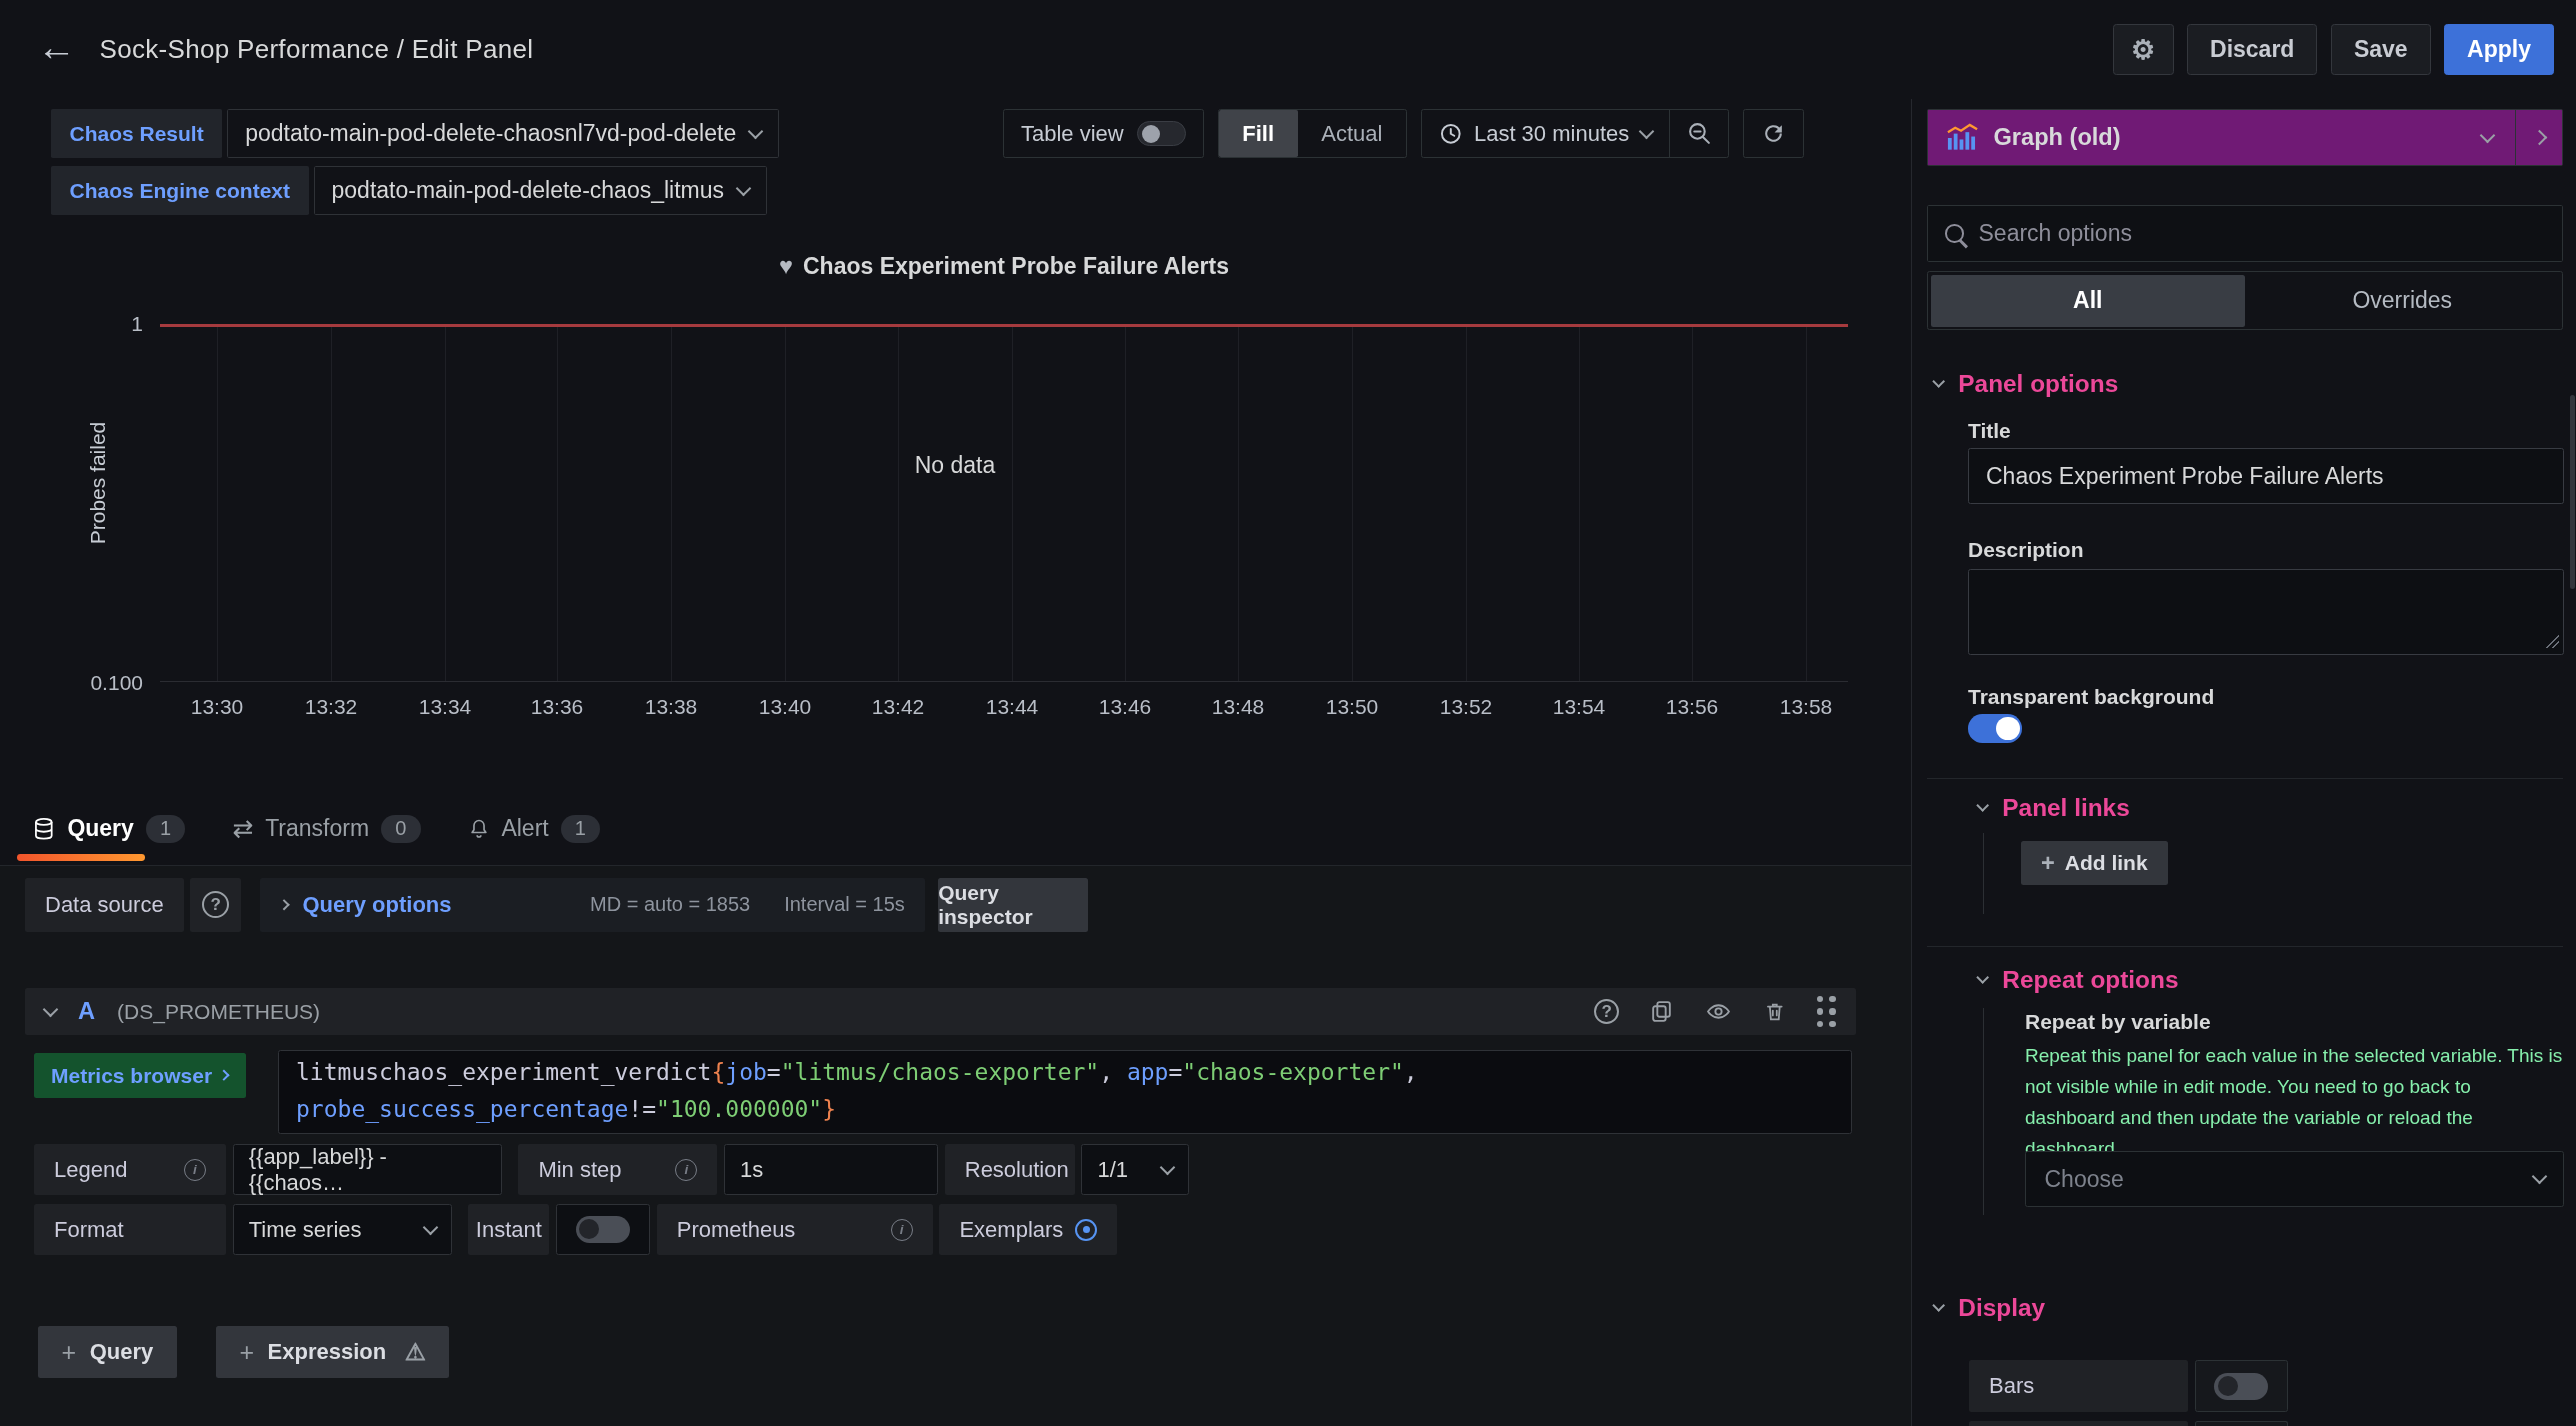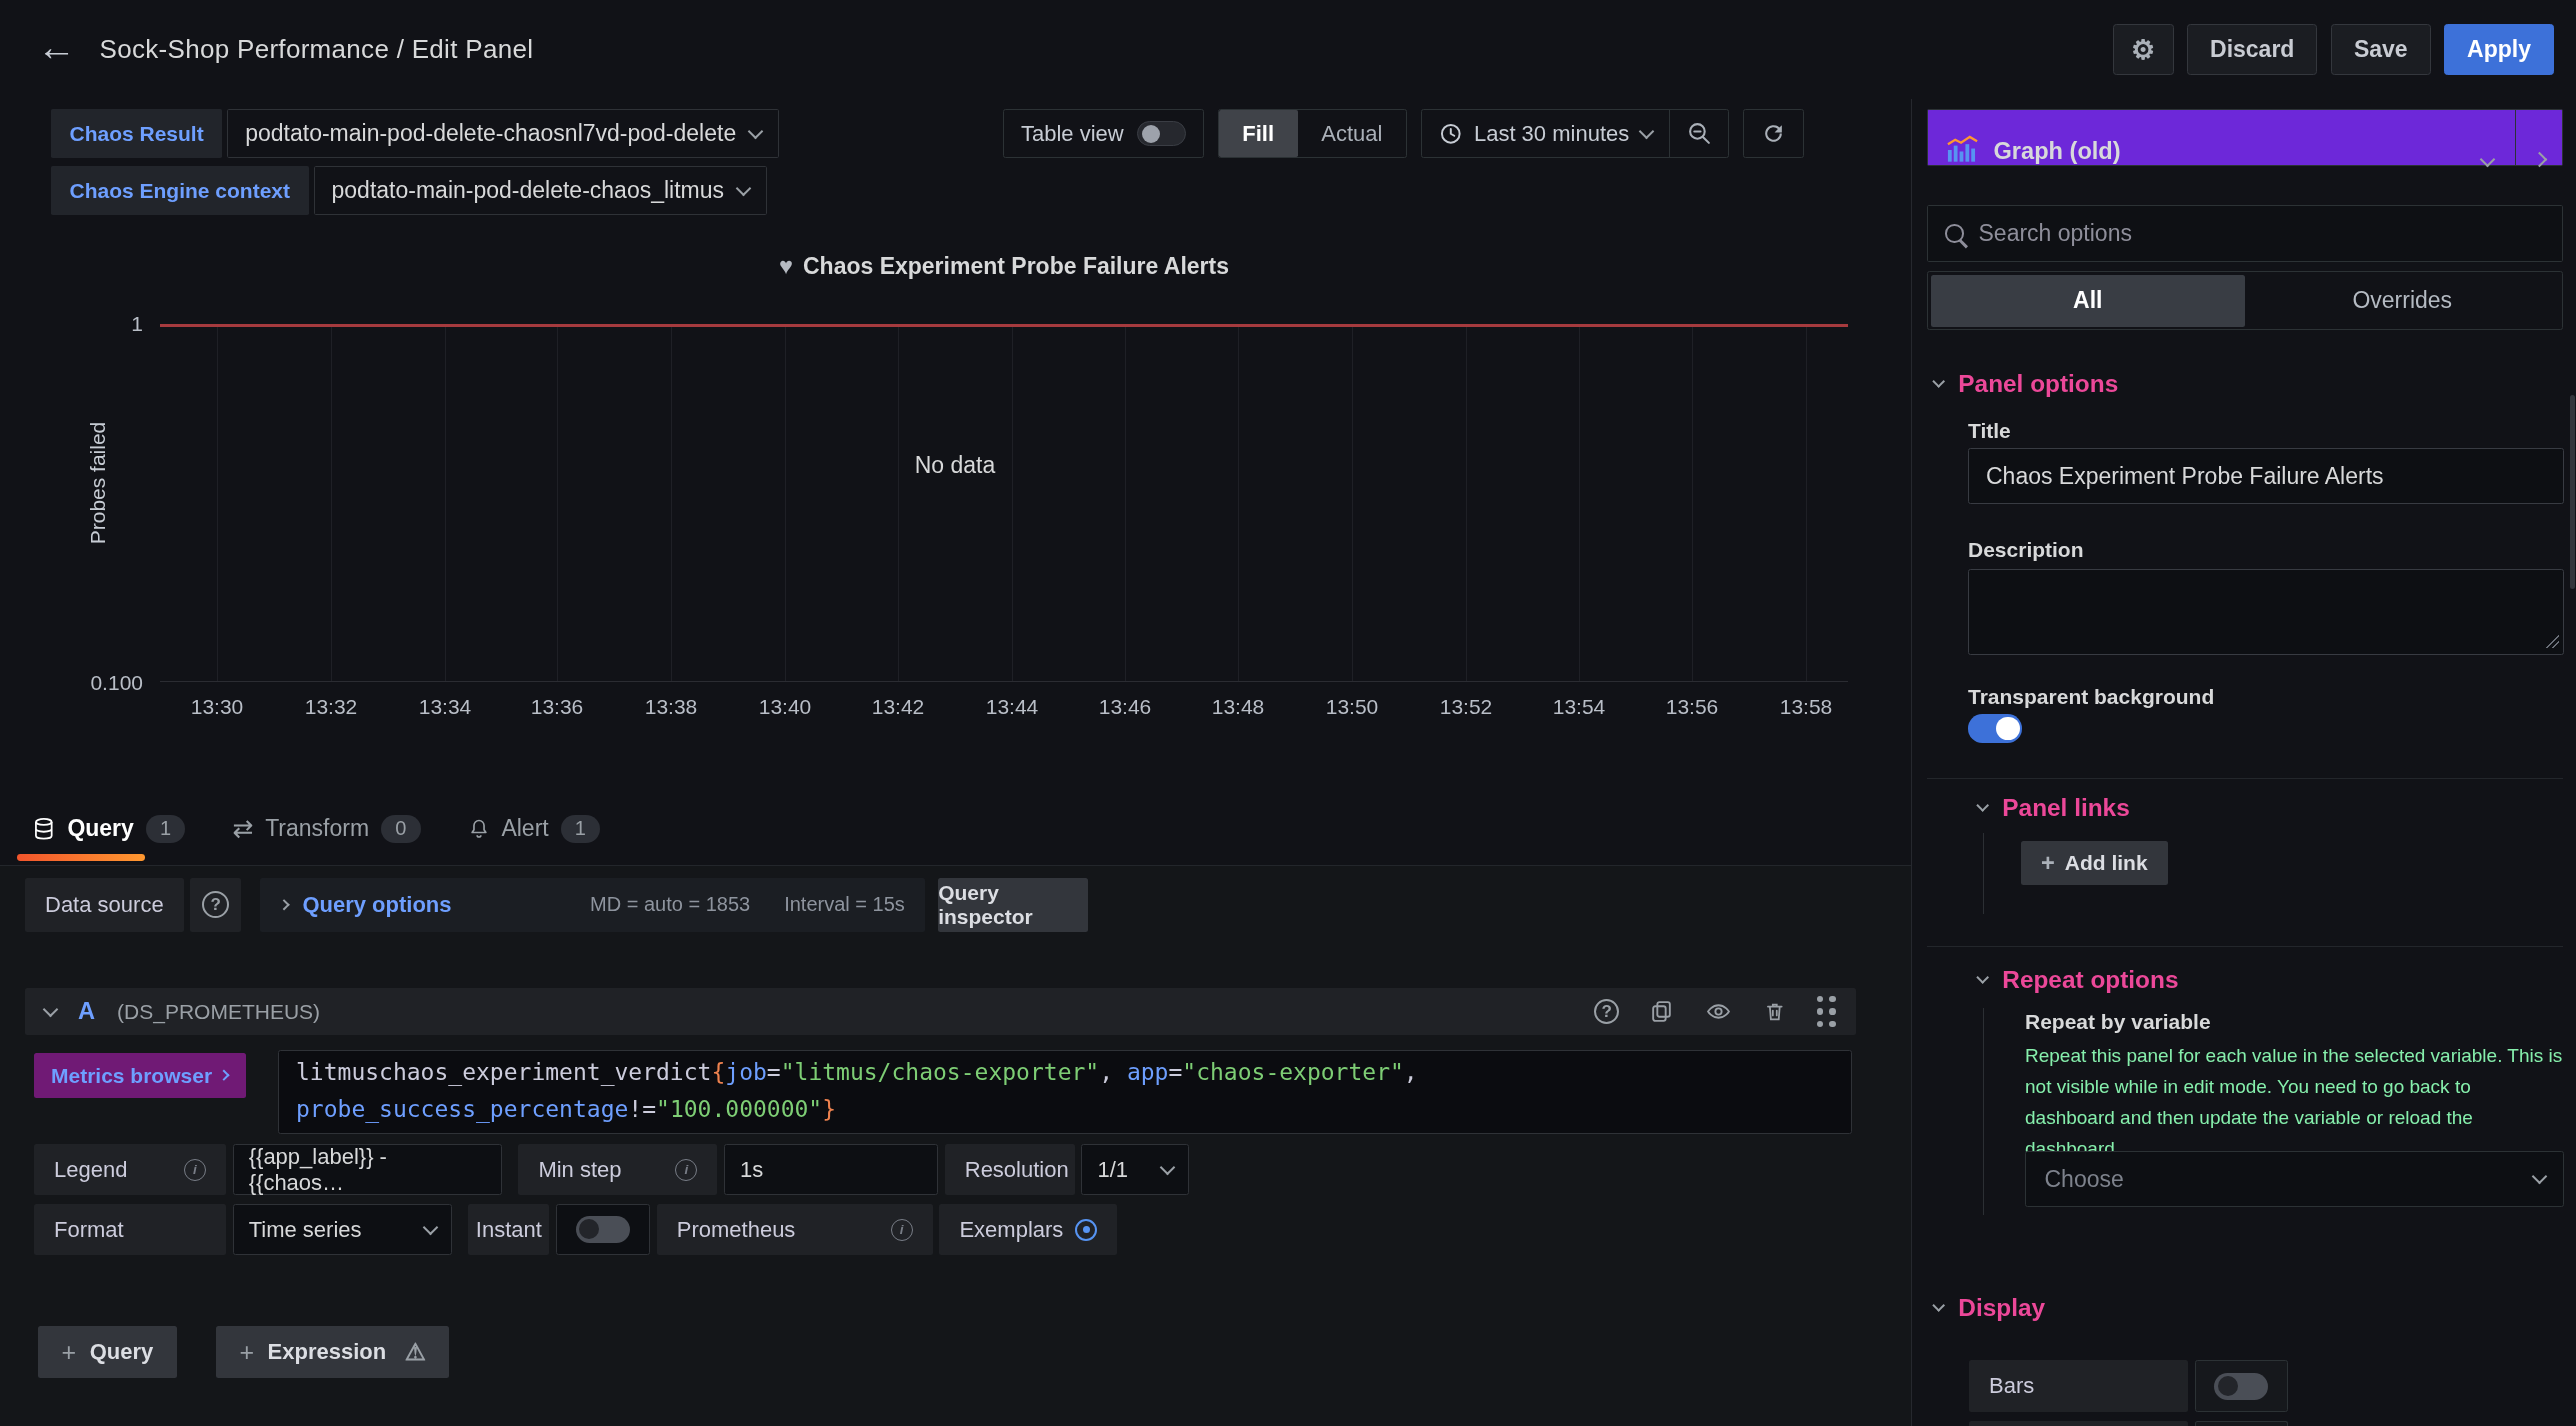--- a/index.html
+++ b/index.html
@@ -116,21 +116,21 @@
 
   #query-a-header { position:absolute; left:25px; top:122px; width:1831px; height:47px;
                     background:#202226; border-radius:2.5px; display:flex; align-items:center;
                     padding:0 20px; gap:22px; }
   #ref-id { color:#6e9fff; font-size:23.6px; font-weight:700; }
   #ds-hint { font-size:21px; color:#9aa0a6; }
   #qa-icons { margin-left:auto; display:flex; gap:30px; align-items:center; color:#9aa0a6; }
   .grip { display:grid; grid-template-columns:6.7px 6.7px; grid-gap:5.9px; }
   .grip i { width:6.7px; height:6.7px; border-radius:50%; background:#9aa0a6; }
 
-  #metrics-browser { position:absolute; left:34px; top:187px; height:45px; background:#701a75;
+  #metrics-browser { position:absolute; left:34px; top:187px; height:45px; background:#14532d;
                      border-radius:2.5px; display:flex; align-items:center; gap:8.4px; padding:0 17px;
                      color:#6e9fff; font-size:21px; font-weight:600; }
   #metrics-browser .chev { width:8.4px; height:8.4px; border-color:#6e9fff; border-width:2.1px; }
   #expr { position:absolute; left:278px; top:184px; width:1574px; height:84px;
           background:#0b0c10; border:0.8px solid #2f3237; border-radius:2.5px;
           font-family:"DejaVu Sans Mono", monospace; font-size:23px; line-height:37px;
           padding:3.4px 17px; white-space:pre-wrap; }
   .tok-m { color:#ccccdc; } .tok-b { color:#ee824f; } .tok-l { color:#6e9fff;margin-top:20px; }
   .tok-o { color:#ccccdc; } .tok-s { color:#7ece75; }
 
@@ -155,22 +155,22 @@
 
   #add-buttons { position:absolute; left:38px; top:460px; display:flex; gap:39px; height:52px; }
   .add-btn { gap:13.5px; padding:0 23.6px; }
   .add-btn .plus { font-size:25px; font-weight:400; color:#9aa0a6; }
   .warn { color:#9aa0a6; font-size:23.6px; margin-left:5px; }
 
   
   #sidebar { position:absolute; left:1911px; top:99px; width:665px; height:1327px;
              border-left:0.8px solid #26282e; }
   #viz-picker { position:absolute; left:15px; top:10px; width:636px; height:57px;
-                border:0.8px solid #2c3235; background:#6d28d9; border-radius:1.7px;
-                display:flex; align-items:flex-end; padding:0 17px; }
+                border:0.8px solid #2c3235; background:#701a75; border-radius:1.7px;
+                display:flex; align-items:center; padding:0 17px; }
   #viz-name { font-size:23.6px; font-weight:600; color:#d8d9da; margin-left:13.5px; }
   #viz-caret { margin-left:auto; }
   #viz-sep { width:0.8px; height:56px; background:#2c3235; margin:0 18.5px 0 22px; }
   #search-box { position:absolute; left:15px; top:106px; width:636px; height:57px;
                 border:0.8px solid #2c3235; border-radius:1.7px; display:flex; align-items:center;
                 gap:15px; padding:0 17px; background:#0e1014; }
   .mag { width:18.5px; height:18.5px; border:2.5px solid #8e8e9a; border-radius:50%; position:relative; }
   .mag::after { content:""; position:absolute; width:2.5px; height:10px; background:#8e8e9a;
                 bottom:-8.4px; right:-3.4px; transform:rotate(-45deg); }
   #search-placeholder { font-size:23px; color:#8e8e9a; }

